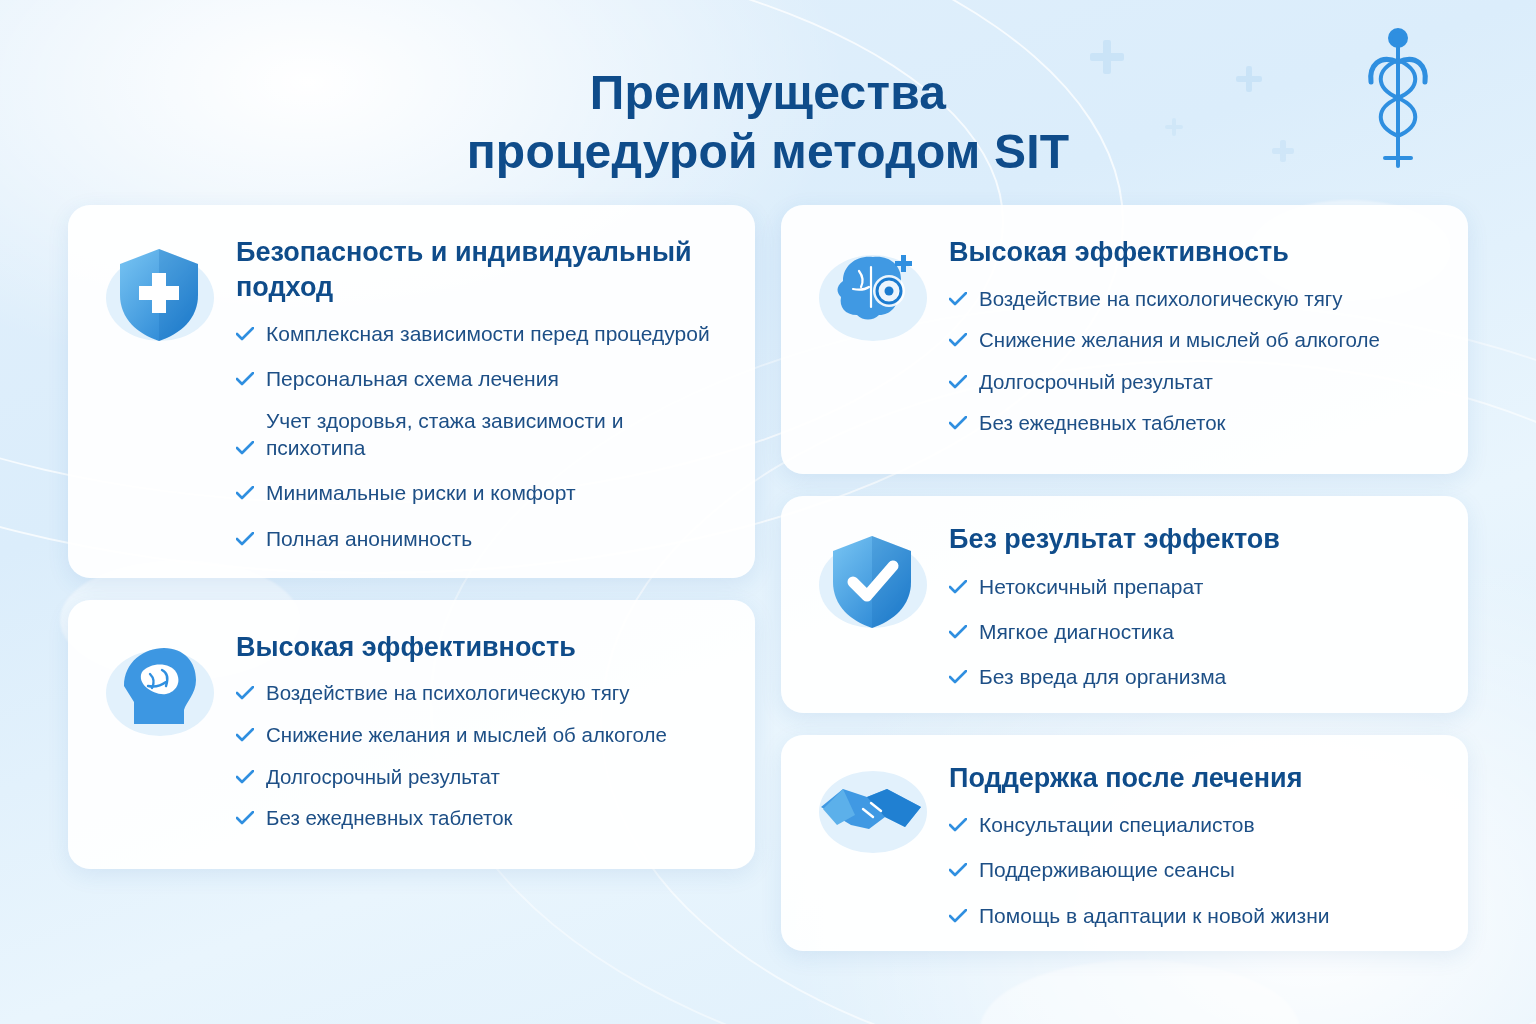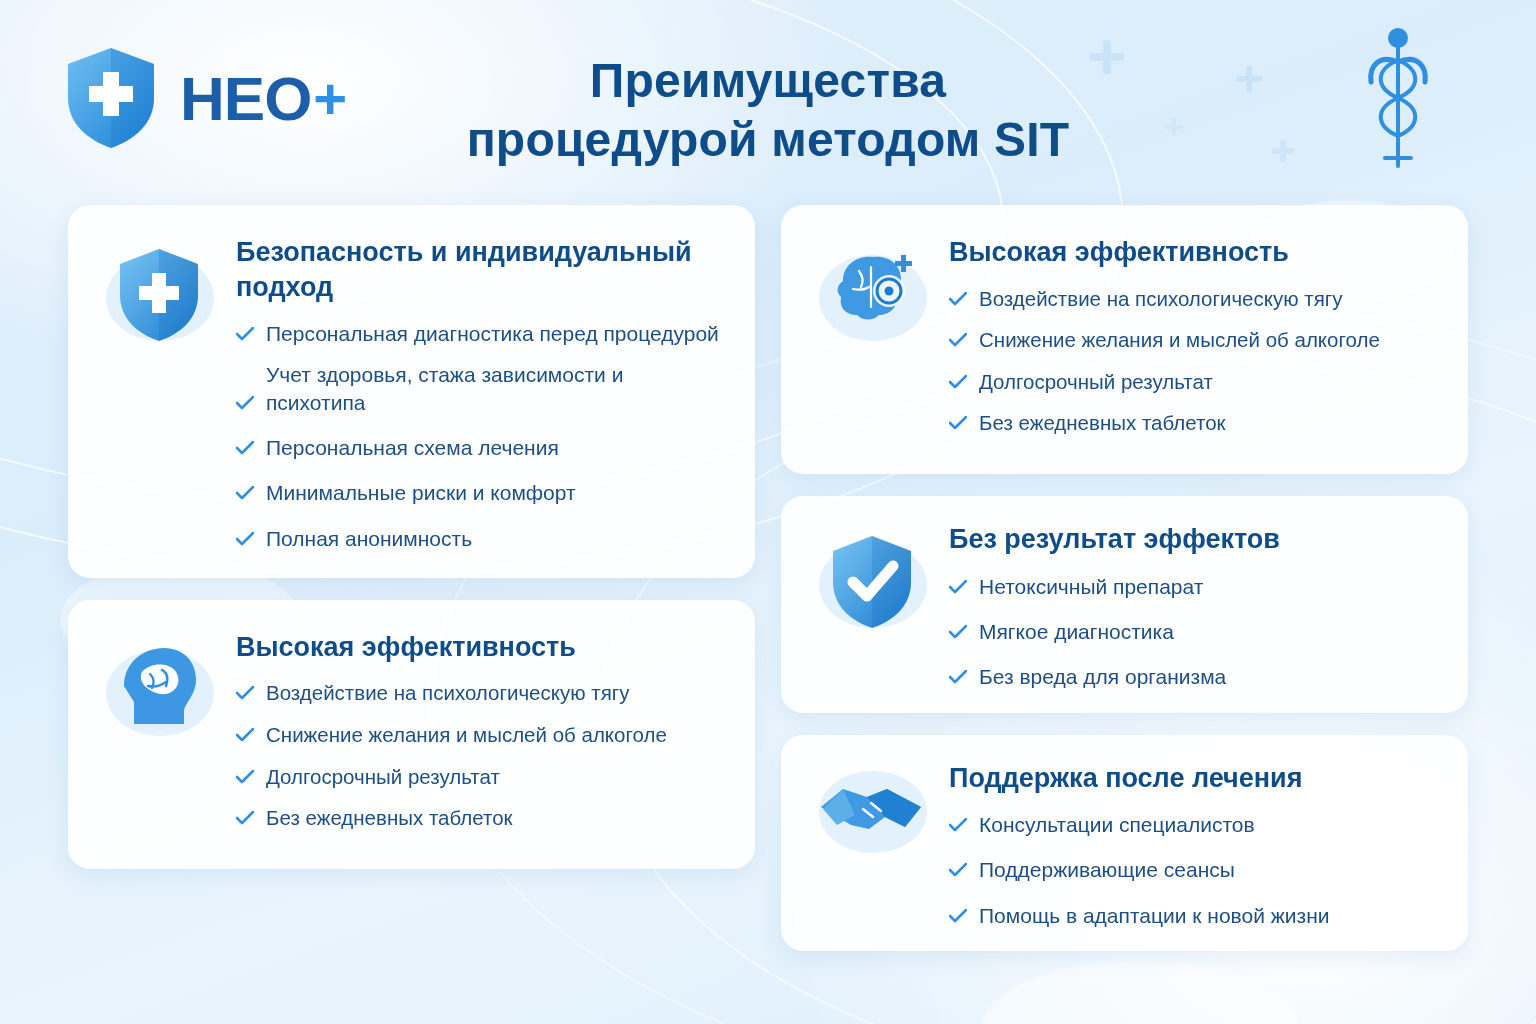--- a/index.html
+++ b/index.html
@@ -83,21 +83,21 @@
   }
   .brand-name .plus {
     color: #2f8fe0;
     font-size: 58px;
     margin-left: 2px;
   }
   .title {
     position: absolute;
     left: 0;
     right: 0;
-    top: 52px;
+    top: 64px;
     text-align: center;
     color: #0f4c8a;
     font-size: 48px;
     font-weight: 800;
     line-height: 1.22;
     letter-spacing: .2px;
   }
   .caduceus {
     position: absolute;
     right: 95px;
@@ -176,39 +176,20 @@
   <div class="blob b1"></div>
   <div class="blob b2"></div>
   <div class="blob b3"></div>
   <div class="cross" style="left:1090px;top:40px;width:34px;height:34px;"></div>
   <div class="cross" style="left:1236px;top:66px;width:26px;height:26px;"></div>
   <div class="cross" style="left:1272px;top:140px;width:22px;height:22px;opacity:.4;"></div>
   <div class="cross" style="left:1165px;top:118px;width:18px;height:18px;opacity:.35;"></div>
 
   <div class="header">
 
-    <div class="brand">
-      <span>
-        <svg width="118" height="118" viewBox="0 0 118 118">
-          <defs>
-            <linearGradient id="shg" x1="0" y1="0" x2="1" y2="1">
-              <stop offset="0%" stop-color="#6fc0f2"></stop>
-              <stop offset="100%" stop-color="#1c7fd4"></stop>
-            </linearGradient>
-          </defs>
-          <path d="M59 10 L102 26 V60 C102 86 82 102 59 110 C36 102 16 86 16 60 V26 Z" fill="url(#shg)"></path>
-          <path d="M59 10 L102 26 V60 C102 86 82 102 59 110 Z" fill="#1573c7" opacity=".25"></path>
-          <path d="M51 34 h16 v14 h14 v16 h-14 v14 h-16 v-14 h-14 v-16 h14 z" fill="#ffffff"></path>
-        </svg>
-      </span>
-      <span class="brand-name">
-        <span>HEO</span>
-          <span class="plus">+</span>
-      </span>
-    </div>
 
     <div class="title">
       <div>Преимущества</div>
       <div>процедурой методом SIT</div>
     </div>
 
     <div class="caduceus">
       <svg width="86" height="150" viewBox="0 0 86 150">
         <g fill="none" stroke="#2f8fe0" stroke-width="4" stroke-linecap="round">
           <line x1="43" y1="20" x2="43" y2="140"></line>
@@ -246,37 +227,37 @@
         </div>
         <div class="card-body">
           <h2 class="card-title">Безопасность и индивидуальный подход</h2>
           <ul class="bullets">
             <li>
               <span class="check">
                 <svg width="18" height="14" viewBox="0 0 18 14">
                     <path d="M1 7 L6 12 L17 1" fill="none" stroke="#2f8fe0" stroke-width="2.6" stroke-linecap="round" stroke-linejoin="round"></path>
                   </svg>
               </span>
-              <span>Персональная диагностика перед процедурой</span>
+              <span>Комплексная зависимости перед процедурой</span>
+            </li>
+            <li>
+              <span class="check">
+                <svg width="18" height="14" viewBox="0 0 18 14">
+                    <path d="M1 7 L6 12 L17 1" fill="none" stroke="#2f8fe0" stroke-width="2.6" stroke-linecap="round" stroke-linejoin="round"></path>
+                  </svg>
+              </span>
+              <span>Персональная схема лечения</span>
             </li>
             <li>
               <span class="check">
                 <svg width="18" height="14" viewBox="0 0 18 14">
                     <path d="M1 7 L6 12 L17 1" fill="none" stroke="#2f8fe0" stroke-width="2.6" stroke-linecap="round" stroke-linejoin="round"></path>
                   </svg>
               </span>
               <span>Учет здоровья, стажа зависимости и психотипа</span>
-            </li>
-            <li>
-              <span class="check">
-                <svg width="18" height="14" viewBox="0 0 18 14">
-                    <path d="M1 7 L6 12 L17 1" fill="none" stroke="#2f8fe0" stroke-width="2.6" stroke-linecap="round" stroke-linejoin="round"></path>
-                  </svg>
-              </span>
-              <span>Персональная схема лечения</span>
             </li>
             <li>
               <span class="check">
                 <svg width="18" height="14" viewBox="0 0 18 14">
                     <path d="M1 7 L6 12 L17 1" fill="none" stroke="#2f8fe0" stroke-width="2.6" stroke-linecap="round" stroke-linejoin="round"></path>
                   </svg>
               </span>
               <span>Минимальные риски и комфорт</span>
             </li>
             <li>

